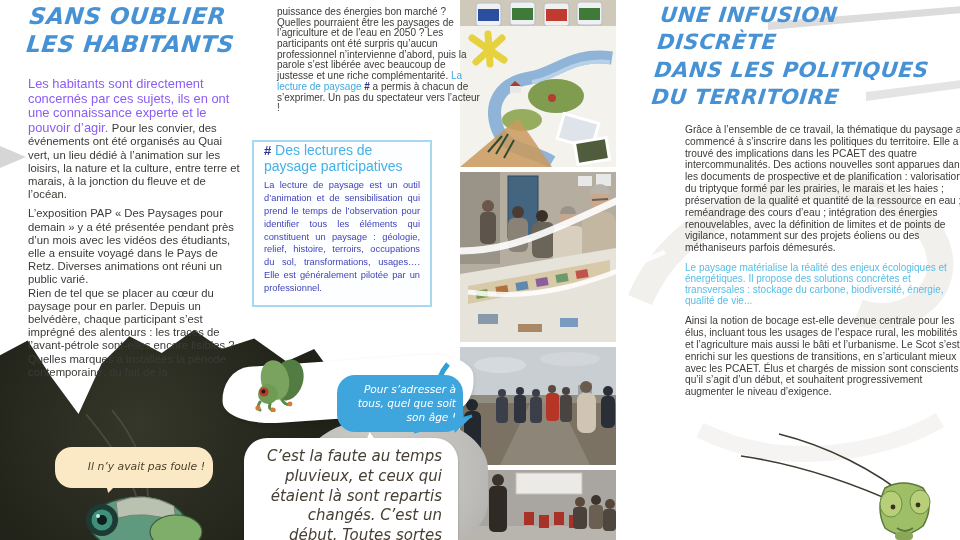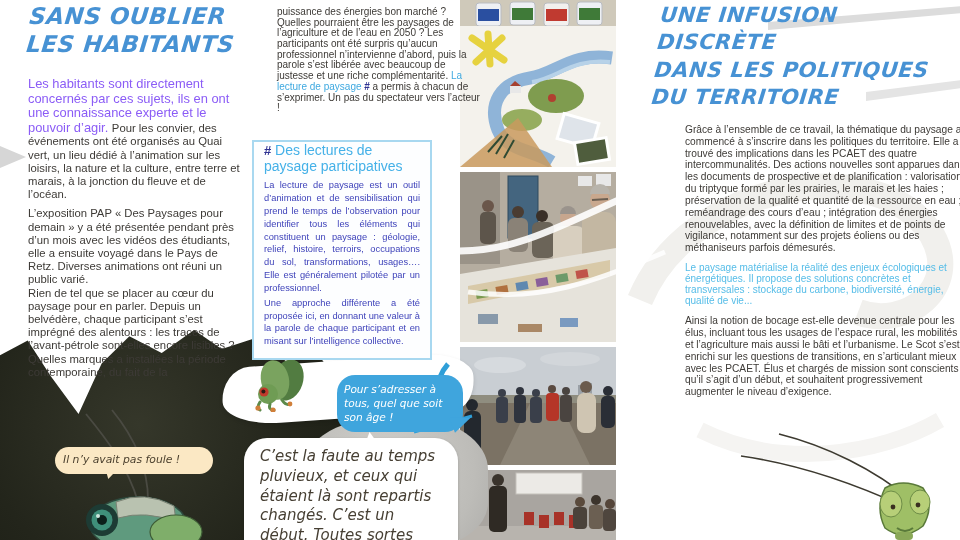--- a/index.html
+++ b/index.html
@@ -56,23 +56,23 @@
   .moss{left:0;top:330px;width:462px;height:210px;z-index:2;
     background:radial-gradient(circle at 30% 45%,#35372a 0%,#23251b 45%,#15160f 100%);
     clip-path:polygon(0 12%,6% 5%,11% 22%,17% 40%,22% 16%,28% 3%,35% 11%,42% 0,48% 9%,55% 4%,62% 15%,68% 9%,73% 24%,78% 42%,82% 62%,84% 80%,82% 100%,0 100%);}
   .stone{left:298px;top:418px;width:190px;height:130px;z-index:2;border-radius:45% 40% 35% 50%;
     background:radial-gradient(circle at 45% 40%,#d2d1cd 0%,#bdbcb8 70%,#aeadaa 100%);}
   .ribbon-white{left:222px;top:360px;width:252px;height:58px;z-index:3;background:#fff;
     border-radius:36px 60px 28px 70px / 42px 30px 40px 30px;transform:rotate(-4deg);
     box-shadow:0 2px 4px rgba(0,0,0,.12);}
 
   
-  .bubble{z-index:6;font-family:"DejaVu Sans",sans-serif;font-style:italic;text-align:left;}
+  .bubble{z-index:6;font-family:"DejaVu Sans",sans-serif;font-style:italic;text-align:right;}
   .bubble-cream{left:55px;top:447px;width:142px;background:#fbe8c4;color:#4a3f2d;
-    border-radius:17px;padding:7px 8px;font-size:10.8px;line-height:1.2;}
+    border-radius:17px;padding:14px 8px;font-size:10.8px;line-height:1.2;}
   .bubble-cream::after{content:"";position:absolute;left:46px;bottom:-13px;
     border:8px solid transparent;border-top:14px solid #fbe8c4;transform:rotate(14deg);}
   .bubble-white{left:244px;top:438px;width:182px;background:#ffffff;color:#463f33;
     border-radius:23px;padding:9px 16px;font-size:15px;line-height:1.32;
     box-shadow:0 1px 3px rgba(0,0,0,.18);}
   .bubble-white::after{content:"";position:absolute;top:-14px;left:118px;
     border:8px solid transparent;border-bottom:15px solid #ffffff;transform:rotate(-8deg);}
   .bubble-blue{left:337px;top:375px;width:112px;background:#3fa5dd;color:#ffffff;
     border-radius:18px;padding:8px 7px;font-size:10.6px;line-height:1.3;}
   .bubble-blue::after{content:"";position:absolute;right:-16px;bottom:4px;
@@ -106,21 +106,20 @@
     <p class="p-cont">Rien de tel que se placer au cœur du paysage pour en parler. Depuis un belvédère, chaque participant s’est imprégné des alentours : les traces de l’avant-pétrole sont-elles encore lisibles ? Quelles marques a installées la période contemporaine, du fait de la</p>
   </div>
 
   <div class="abs col mid-body">
     <p><span>puissance des énergies bon marché ? Quelles pourraient être les paysages de l’agriculture et de l’eau en 2050 ? Les participants ont été surpris qu’aucun professionnel n’intervienne d’abord, puis la parole s’est libérée avec beaucoup de justesse et une riche complémentarité. </span><span class="link-cyan">La lecture de paysage </span><span class="hash">#</span><span> a permis à chacun de s’exprimer. Un pas du spectateur vers l’acteur !</span></p>
   </div>
 
   <div class="abs info-box">
     <h3 class="box-title"><span class="hash">#</span><span> Des lectures de paysage participatives</span></h3>
     <p class="box-body">La lecture de paysage est un outil d’animation et de sensibilisation qui prend le temps de l’observation pour identifier tous les éléments qui constituent un paysage : géologie, relief, histoire, terroirs, occupations du sol, transformations, usages…. Elle est généralement pilotée par un professionnel.</p>
-    <p class="box-body">Une approche différente a été proposée ici, en donnant une valeur à la parole de chaque participant et en misant sur l’intelligence collective.</p>
   </div>
 
   <div class="abs photo photo1">
     <svg viewBox="0 0 156 167" preserveAspectRatio="none">
       <rect width="156" height="167" fill="#ddd8cc"></rect>
       <rect width="156" height="28" fill="#cfc9ba"></rect>
       <g>
         <rect x="16" y="3" width="25" height="23" rx="3" fill="#eef0f4" stroke="#b9bcc2"></rect>
           <rect x="18" y="9" width="21" height="12" fill="#2a4fa0"></rect>
         <rect x="50" y="2" width="25" height="23" rx="3" fill="#eef0f4" stroke="#b9bcc2"></rect>

